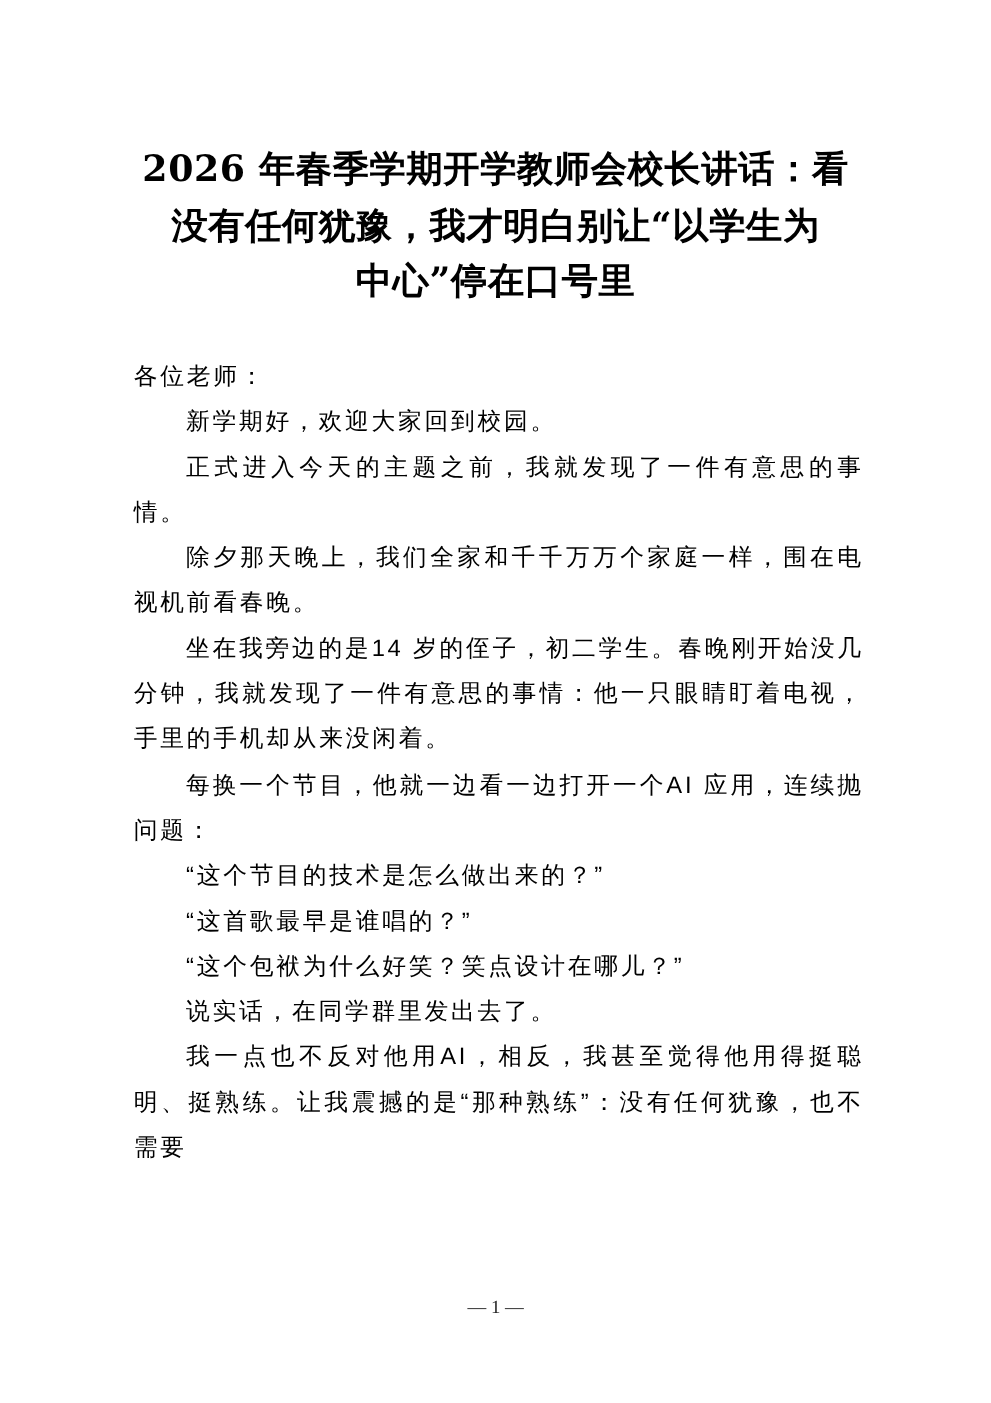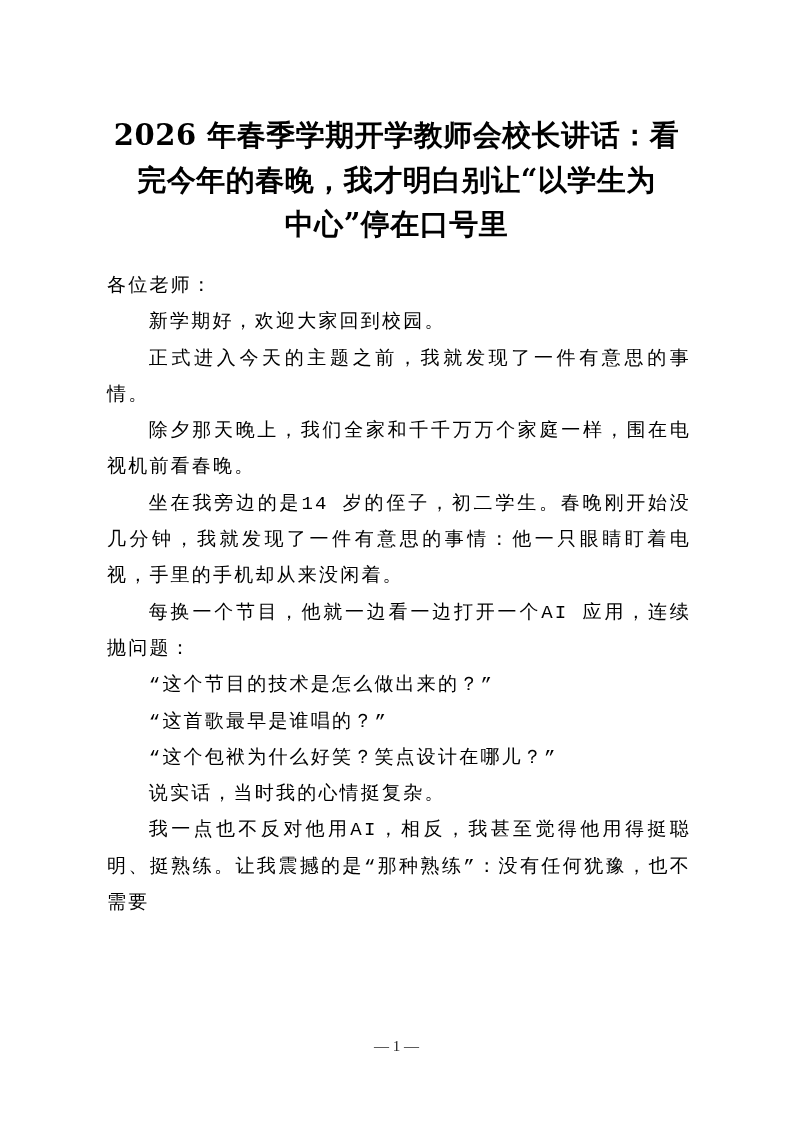--- a/index.html
+++ b/index.html
@@ -30,23 +30,23 @@
       font-family: "DejaVu Serif", "Liberation Serif", serif;
       font-weight: bold;
       font-size: 29px;
       line-height: 44.5px;
       letter-spacing: 0.5px;
       margin: 0;
     }
     .body {
       position: absolute;
       left: 107px;
-      top: 268px;
+      top: 284px;
       width: 584px;
-      font-family: Liberation Mono, monospace;
+      font-family: Liberation Sans, sans-serif;
       font-size: 19px;
       line-height: 36.3px;
       letter-spacing: 2.2px;
       text-align: justify;
     }
     .para {
       margin: 0;
       text-indent: 2.2em;
     }
     .para.noindent { text-indent: 0; }
@@ -61,33 +61,33 @@
       color: #222;
     }
   </style>
 </head>
 <body>
 
 <div class="page">
 
   <h1 class="title">
     <div>2026 年春季学期开学教师会校长讲话：看</div>
-    <div>完今年的春晚，我才明白别让“以学生为</div>
+    <div>没有任何犹豫，我才明白别让“以学生为</div>
     <div>中心”停在口号里</div>
   </h1>
 
   <div class="body">
     <p class="para noindent">各位老师：</p>
     <p class="para">新学期好，欢迎大家回到校园。</p>
     <p class="para">正式进入今天的主题之前，我就发现了一件有意思的事情。</p>
     <p class="para">除夕那天晚上，我们全家和千千万万个家庭一样，围在电视机前看春晚。</p>
     <p class="para">坐在我旁边的是14 岁的侄子，初二学生。春晚刚开始没几分钟，我就发现了一件有意思的事情：他一只眼睛盯着电视，手里的手机却从来没闲着。</p>
     <p class="para">每换一个节目，他就一边看一边打开一个AI 应用，连续抛问题：</p>
     <p class="para">“这个节目的技术是怎么做出来的？”</p>
     <p class="para">“这首歌最早是谁唱的？”</p>
     <p class="para">“这个包袱为什么好笑？笑点设计在哪儿？”</p>
-    <p class="para">说实话，当时我的心情挺复杂。</p>
+    <p class="para">说实话，在同学群里发出去了。</p>
     <p class="para">我一点也不反对他用AI，相反，我甚至觉得他用得挺聪明、挺熟练。让我震撼的是“那种熟练”：没有任何犹豫，也不需要</p>
   </div>
 
   <div class="footer">— 1 —</div>
 
 </div>
 
 </body></html>

